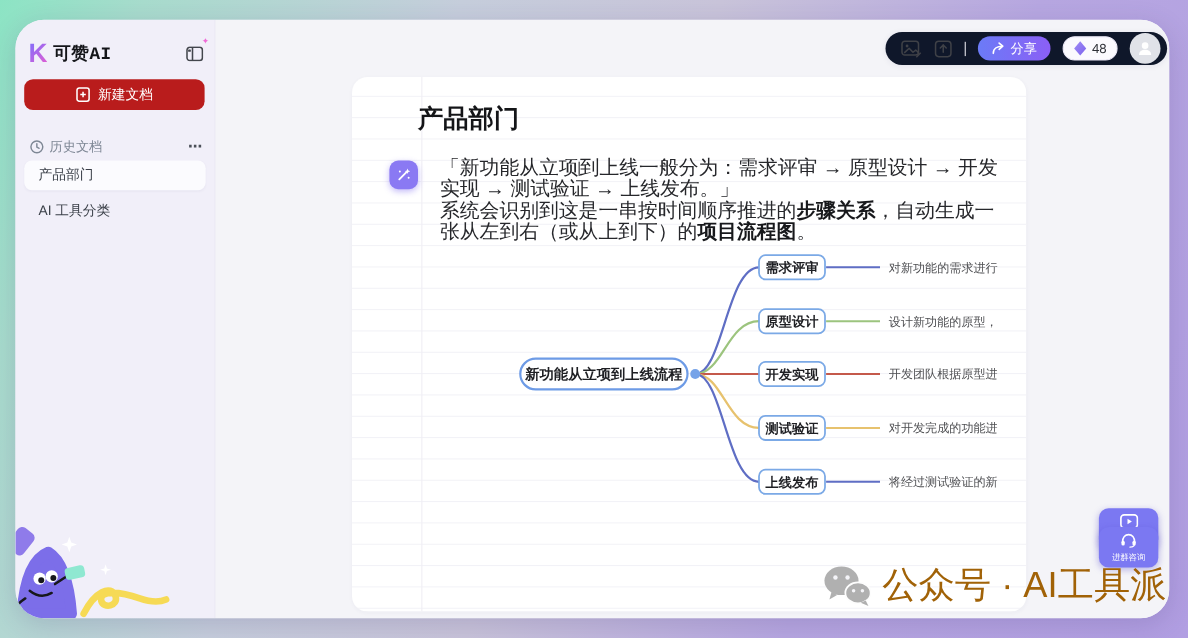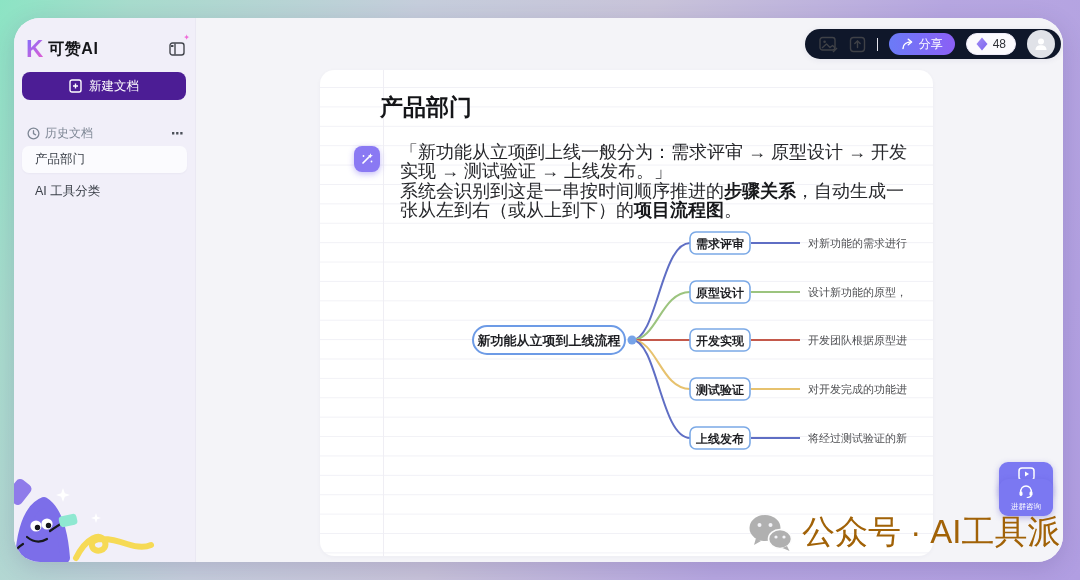--- a/index.html
+++ b/index.html
@@ -13,25 +13,25 @@
     background:#F3F2F9; border-radius:26px; overflow:hidden; display:flex;
     box-shadow:0 6px 24px rgba(60,50,110,.18); }
 
   
   .sidebar { position:relative; width:182px; flex-shrink:0; background:#F1EFF9; border-right:1px solid rgba(20,20,60,.03); }
   .logo-row { position:absolute; top:18px; left:12px; right:10px; height:26px; display:flex; align-items:center; }
   .logo-mark { font-size:24px; font-weight:800; line-height:24px;
     background:linear-gradient(135deg,#8F6BF5 20%,#D95FD6 85%);
     -webkit-background-clip:text; background-clip:text; color:transparent; position:relative; }
   .logo-spark { position:absolute; top:-3px; right:-5px; font-size:8px; color:#F06AD8; }
-  .logo-text { margin-left:5px; font-size:16px; font-weight:800; color:#141519; letter-spacing:.5px; }
+  .logo-text { margin-left:5px; font-size:16px; font-weight:800; color:#141519; letter-spacing:.5px;font-family:Liberation Mono, monospace; }
   .collapse-icon { margin-left:auto; cursor:pointer; display:flex; }
 
   .new-doc-btn { position:absolute; top:54px; left:8px; width:164px; height:28px; border:none;
-    background:#4c1d95; border-radius:8px; color:#fff; font-size:12.5px; display:flex;
+    background:#b91c1c; border-radius:8px; color:#fff; font-size:12.5px; display:flex;
     align-items:center; justify-content:center; gap:7px; cursor:pointer;font-family:Liberation Mono, monospace; }
 
   .history-row { position:absolute; top:107px; left:13px; right:10px; height:16px;
     display:flex; align-items:center; gap:5px; color:#7E8795; font-size:12px; }
   .more-btn { margin-left:auto; color:#4A4F58; font-size:13px; font-weight:700; letter-spacing:1px; cursor:pointer; }
 
   .doc-list { position:absolute; top:128px; left:8px; right:8px; display:flex; flex-direction:column; gap:5px; }
   .doc-item { height:27px; border-radius:7px; display:flex; align-items:center; padding:0 13px;
     font-size:12.5px; color:#3B4049; cursor:pointer; }
   .doc-item.selected { background:#FBFBFE; box-shadow:0 1px 2px rgba(40,40,90,.04); }

